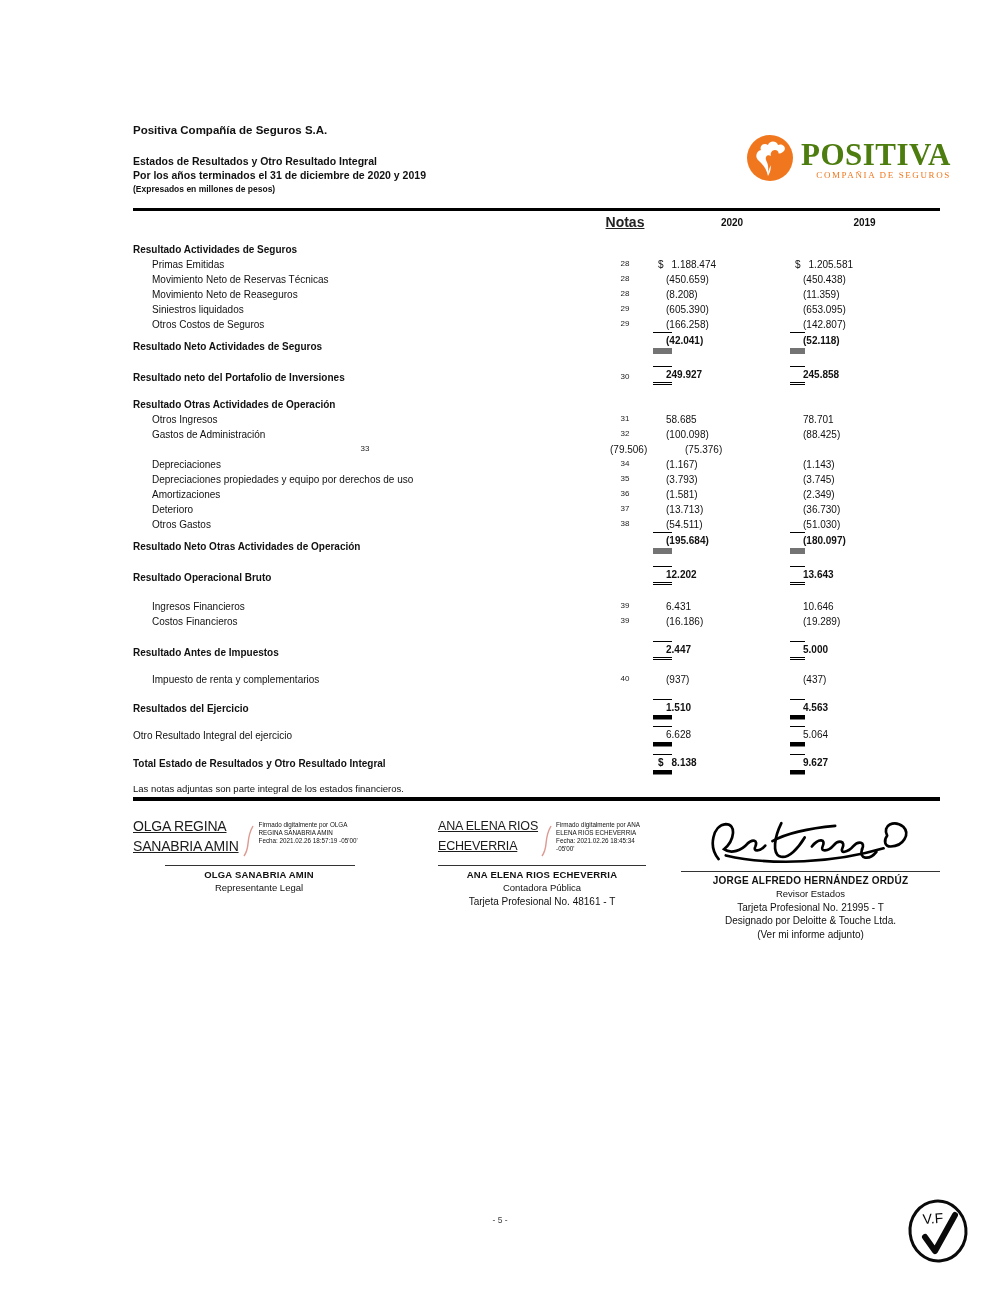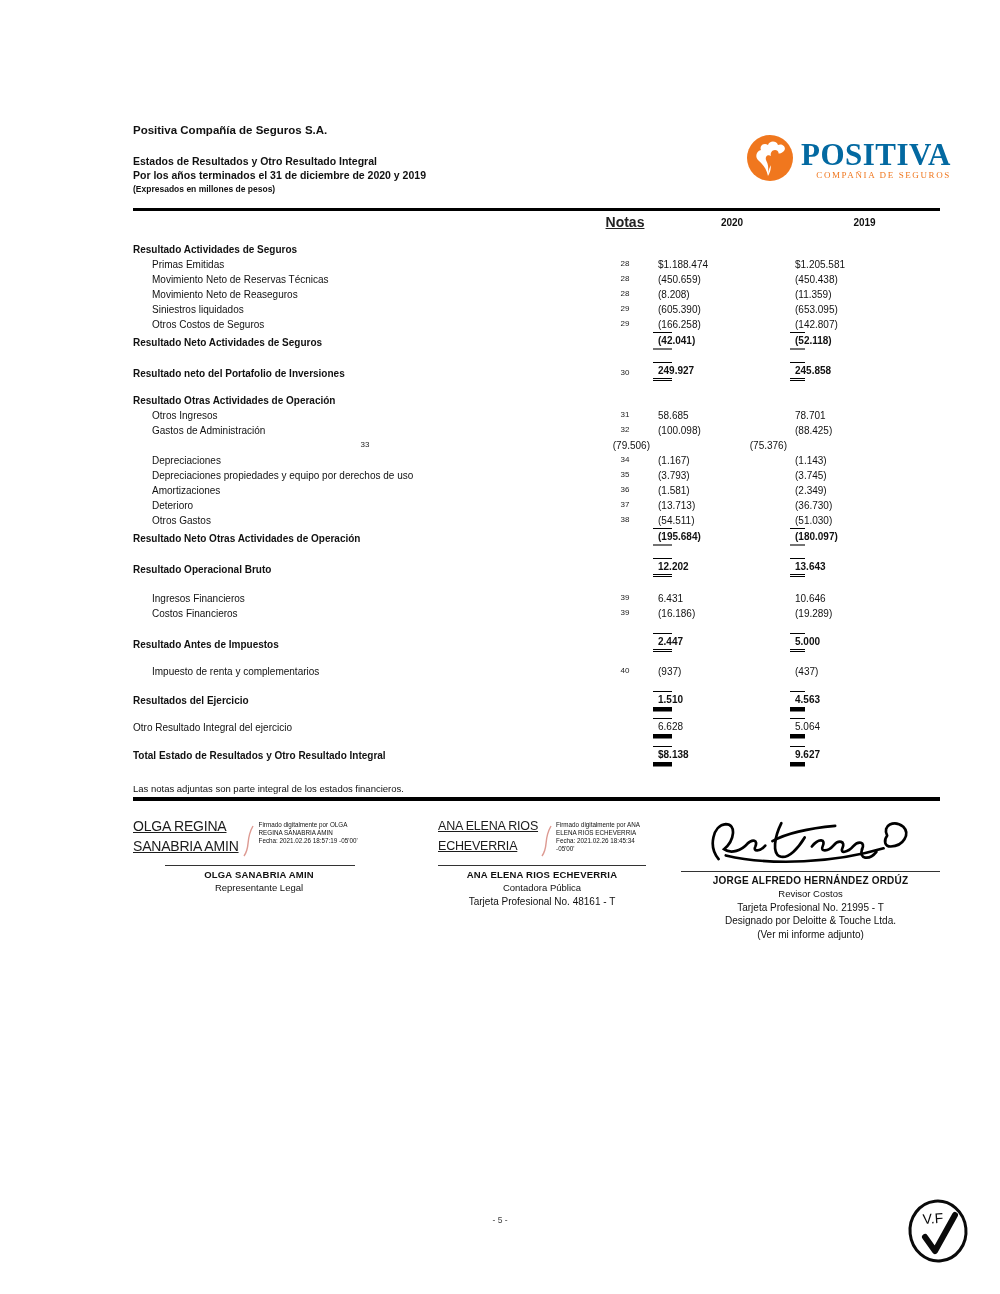--- a/index.html
+++ b/index.html
@@ -14,46 +14,46 @@
   
   .doc-header { position:absolute; left:133px; top:124px; width:560px; }
   .company { font-size:11.5px; font-weight:bold; margin-bottom:18px; }
   .title1, .title2 { font-size:10.5px; font-weight:bold; line-height:14px; }
   .title3 { font-size:8.5px; font-weight:bold; margin-top:2px; }
 
   .logo { position:absolute; left:746px; top:134px; display:flex; align-items:center; gap:7px; }
   .logo-text { display:flex; flex-direction:column; align-items:center; }
   .logo-name {
     font-family:"Liberation Serif","DejaVu Serif",serif;
-    font-size:31px; line-height:30px; color:#0369a1; letter-spacing:0.5px; font-weight:600;
+    font-size:31px; line-height:30px; color:#4d7c0f; letter-spacing:0.5px; font-weight:600;
   }
   .logo-tagline {
     font-family:"Liberation Serif","DejaVu Serif",serif;
     font-size:9px; color:#F0771E; letter-spacing:1.6px; margin-top:0px; align-self:flex-end;
   }
 
   .rule-top { position:absolute; left:133px; top:208px; width:807px; height:3px; background:#000; }
   .rule-notes { position:absolute; left:133px; top:797px; width:807px; height:4px; background:#000; }
 
   
   .stmt { position:absolute; left:133px; top:215px; width:789px; font-size:10px; }
   .trow { display:grid; grid-template-columns:464px 56px 19px 118px 15px 117px; align-items:end; }
   .thead { margin-bottom:13px; }
   .thead .c-nota { text-align:center; font-weight:bold; text-decoration:underline; font-size:14px; }
   .thead .c-val { justify-content:center; font-weight:bold; }
   .c-label { line-height:14px; }
   .c-label.indent { padding-left:19px; }
   .c-nota { text-align:center; font-size:8px; color:#222; line-height:14px; padding-bottom:1px; }
   .c-val { display:flex; justify-content:space-between; line-height:13px; padding:1px 3px 1px 5px; }
-  .c-val .num { text-align:right; flex:1; }
+  .c-val .num { flex:1;margin-left:8px; }
   .section .c-label { font-weight:bold; }
   .total .c-label, .total .c-val { font-weight:bold; }
   .total.light .c-label, .total.light .c-val { font-weight:normal; }
   .bt { border-top:1.5px solid #000; }
-  .bb-single { border-bottom:2px solid #737373; }
+  .bb-single { border-bottom:6px solid #737373; }
   .bb-double { border-bottom:3px double #000; }
   .bb-double-wide { border-bottom:1.5px solid #000; box-shadow:0 3.5px 0 0 #000; }
 
   
   .footnote { position:absolute; left:133px; top:783px; font-size:9.5px; }
 
   
   .signs { position:absolute; left:133px; top:816px; width:807px; }
   .sig-block { position:absolute; top:0; }
   .sig-legal { left:0; width:252px; }
@@ -518,21 +518,21 @@
             <path d="M80 28 C100 17 128 13 150 11"></path>
             <path d="M124 34 C132 24 140 26 136 34 C133 40 142 40 148 33 C154 26 162 28 158 36 C155 42 164 41 170 34 C176 27 184 29 180 37"></path>
             <path d="M180 37 C176 48 188 50 196 40"></path>
             <path d="M208 22 C202 10 216 4 226 12 C234 20 226 34 212 34 C205 34 204 27 208 22"></path>
             <path d="M28 44 C80 56 150 52 204 36"></path>
           </g>
         </svg>
       </span>
       <div class="sig-line"></div>
       <div class="sig-name" style="font-size:10px">JORGE ALFREDO HERNÁNDEZ ORDÚZ</div>
-      <div class="sig-role">Revisor Costos</div>
+      <div class="sig-role">Revisor Estados</div>
       <div class="sig-extra">Tarjeta Profesional No. 21995 - T</div>
       <div class="sig-extra">Designado por Deloitte &amp; Touche Ltda.</div>
       <div class="sig-extra">(Ver mi informe adjunto)</div>
     </div>
   </div>
 
   <div class="page-num">- 5 -</div>
 
   <div class="stamp">
     <svg width="66" height="72" viewBox="0 0 66 72">

